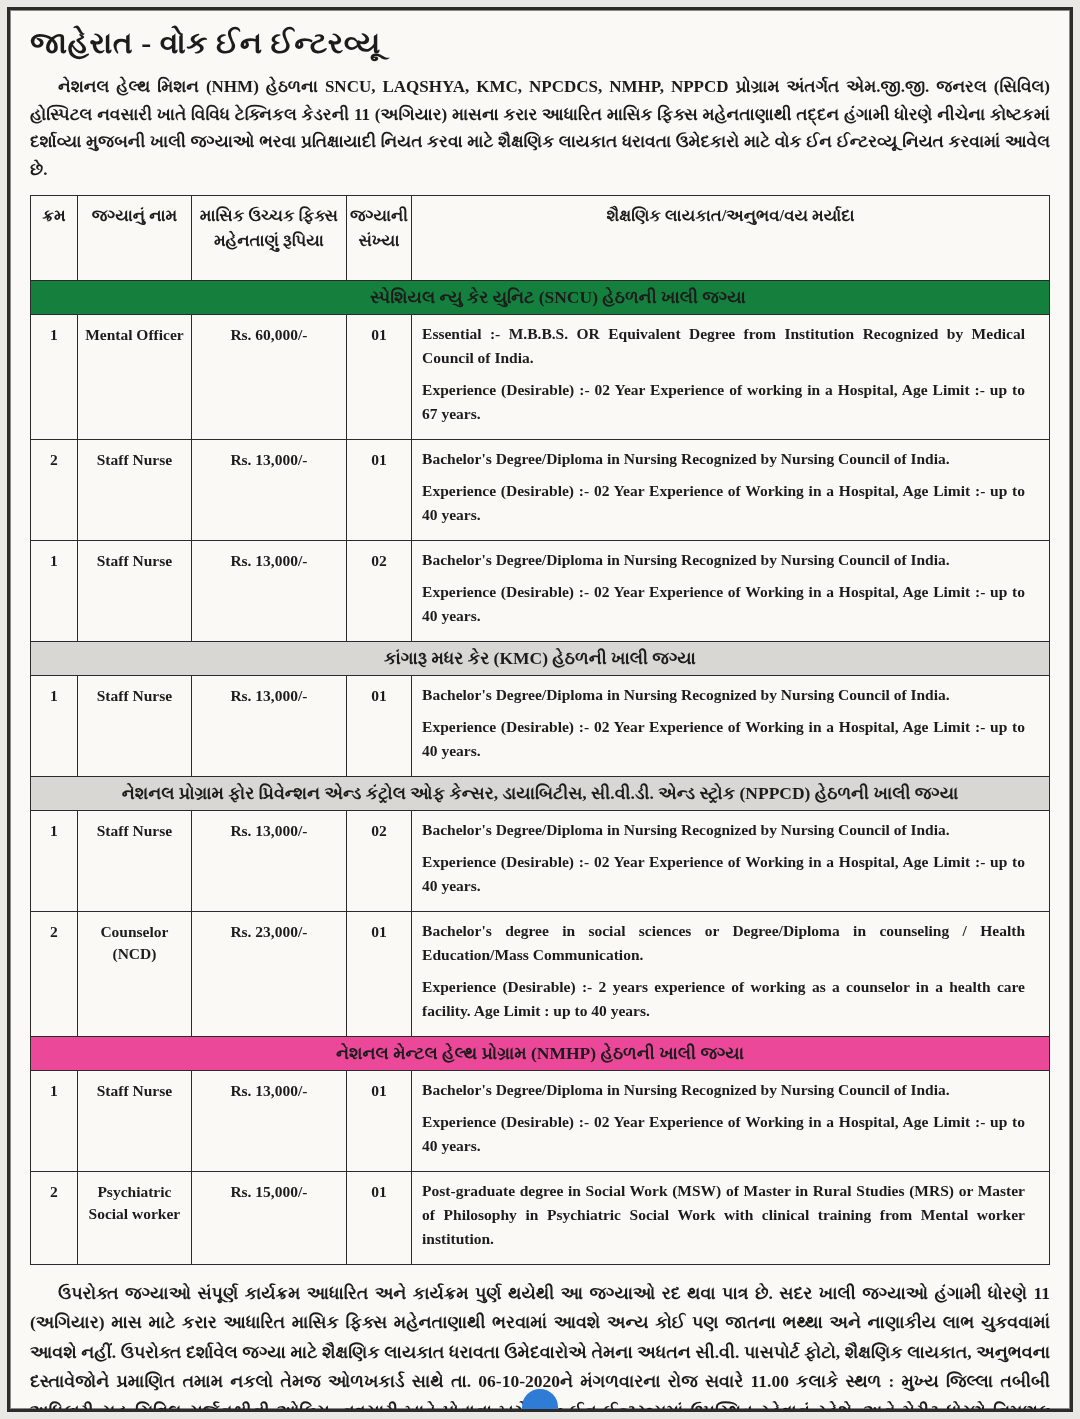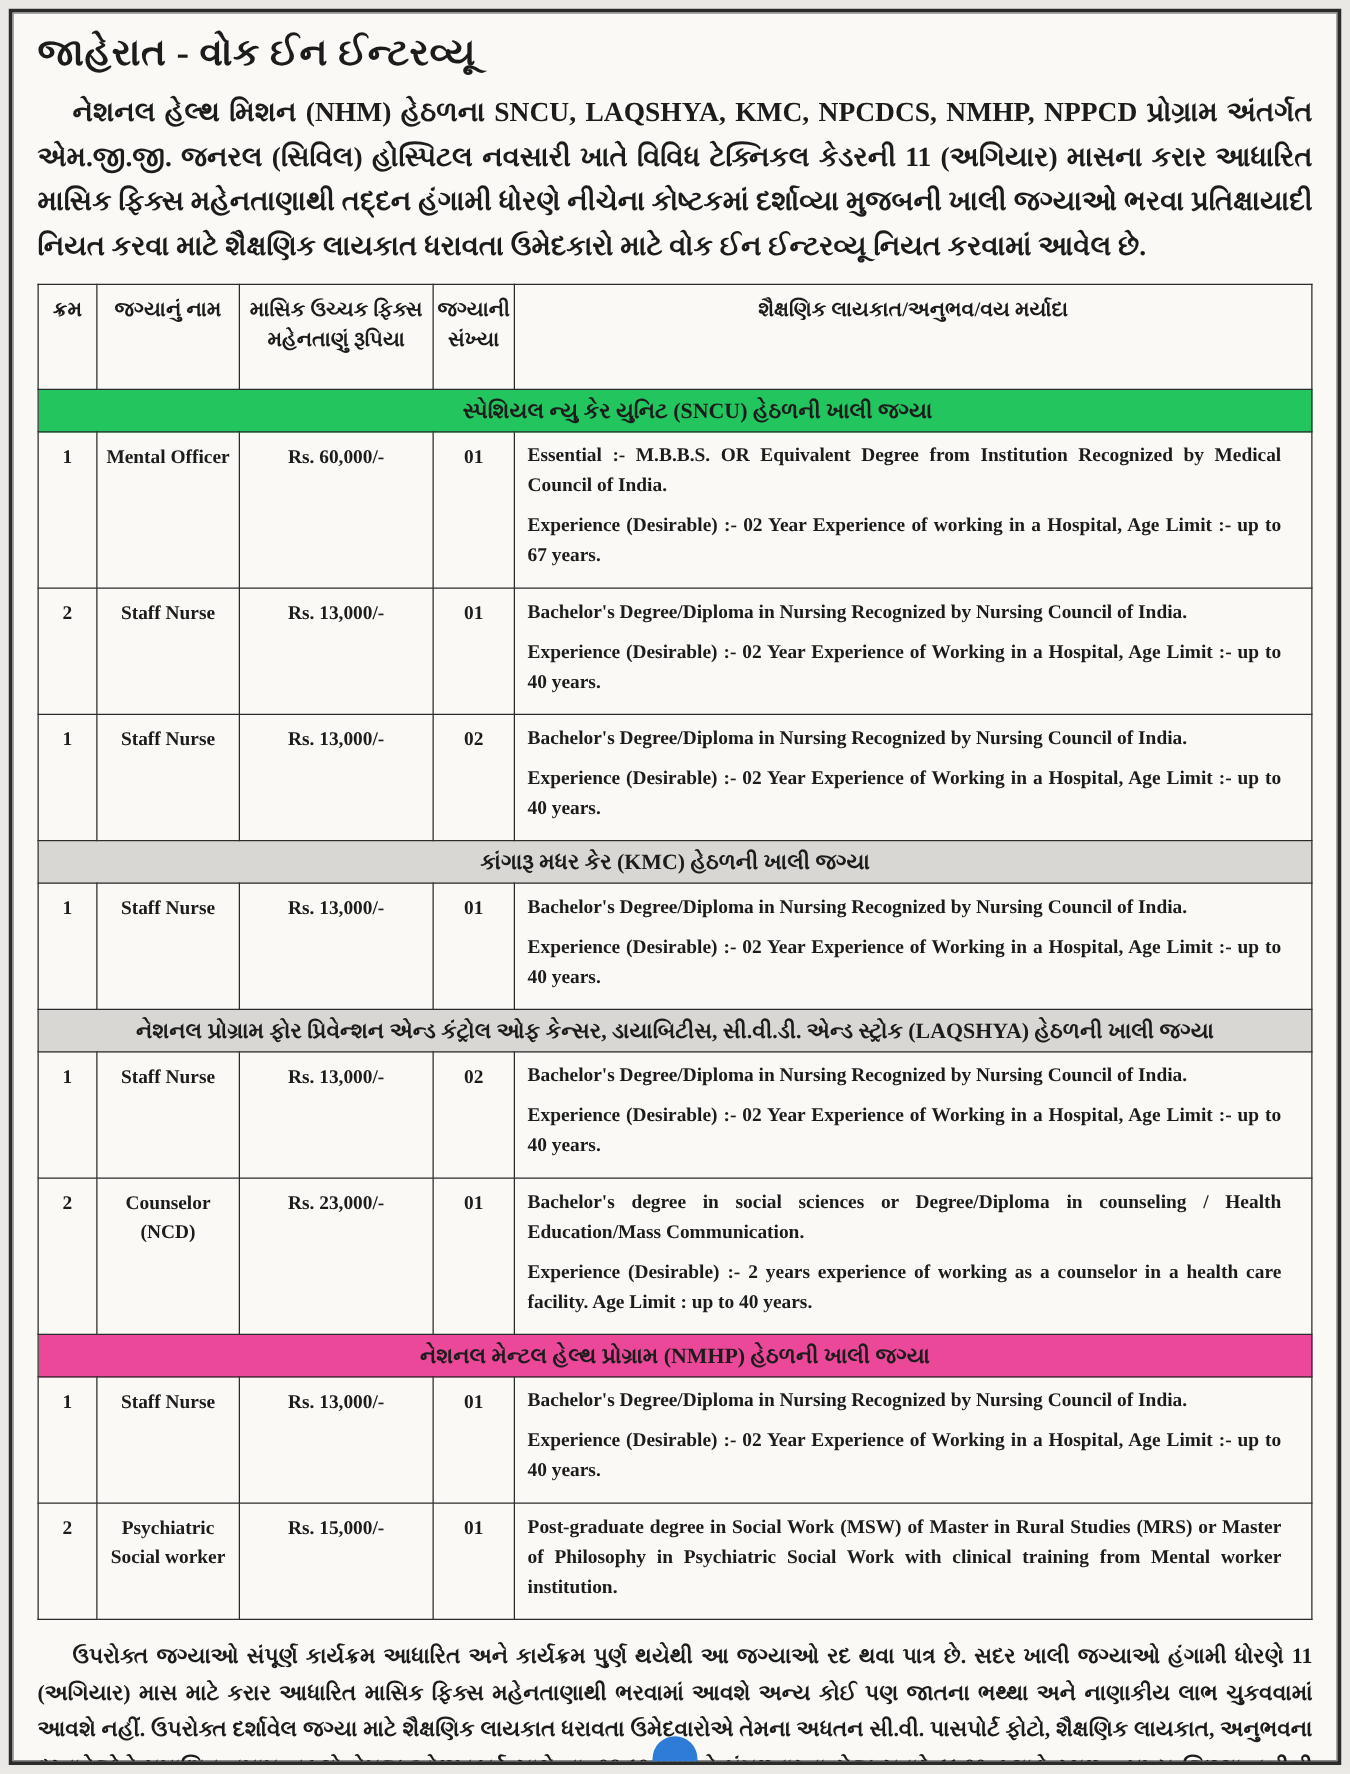--- a/index.html
+++ b/index.html
@@ -22,21 +22,21 @@
     overflow: hidden;
   }
   .title {
     text-align: left;
     font-size: 30px;
     font-weight: bold;
     margin: 2px 0 12px 0;
     letter-spacing: 0.5px;
   }
   .intro {
-    font-size: 22px;
+    font-size: 17px;
     font-weight: 600;
     text-align: justify;
     line-height: 1.62;
     margin: 0 0 12px 0;
     text-indent: 28px;
   }
   table.vacancy {
     width: 100%;
     border-collapse: collapse;
     table-layout: fixed;
@@ -118,21 +118,21 @@
       <tr>
         <th>ક્રમ</th>
         <th>જગ્યાનું નામ</th>
         <th>માસિક ઉચ્ચક ફિક્સ મહેનતાણું રૂપિયા</th>
         <th>જગ્યાની સંખ્યા</th>
         <th class="qual-h">શૈક્ષણિક લાયકાત/અનુભવ/વય મર્યાદા</th>
       </tr>
     </thead>
     <tbody id="vacancy-tbody">
         <tr class="section-band">
-          <td colspan="5" style="background: #22c55e; padding-left: 40px;">સ્પેશિયલ ન્યુ કેર યુનિટ (SNCU) હેઠળની ખાલી જગ્યા</td>
+          <td colspan="5" style="background: #15803d; padding-left: 40px;">સ્પેશિયલ ન્યુ કેર યુનિટ (SNCU) હેઠળની ખાલી જગ્યા</td>
         </tr>
         <tr>
           <td class="c">1</td>
           <td class="c">Mental Officer</td>
           <td class="c">Rs. 60,000/-</td>
           <td class="c">01</td>
           <td class="qual">
             <p>Essential :- M.B.B.S. OR Equivalent Degree from Institution Recognized by Medical Council of India.</p>
             <p>Experience (Desirable) :- 02 Year Experience of working in a Hospital, Age Limit :- up to 67 years.</p>
           </td>
@@ -164,21 +164,21 @@
           <td class="c">1</td>
           <td class="c">Staff Nurse</td>
           <td class="c">Rs. 13,000/-</td>
           <td class="c">01</td>
           <td class="qual">
             <p>Bachelor's Degree/Diploma in Nursing Recognized by Nursing Council of India.</p>
             <p>Experience (Desirable) :- 02 Year Experience of Working in a Hospital,  Age Limit :- up to 40 years.</p>
           </td>
         </tr>
         <tr class="section-band">
-          <td colspan="5" style="background: rgb(216, 215, 211);">નેશનલ પ્રોગ્રામ ફોર પ્રિવેન્શન એન્ડ કંટ્રોલ ઓફ કેન્સર, ડાયાબિટીસ, સી.વી.ડી. એન્ડ સ્ટ્રોક (LAQSHYA) હેઠળની ખાલી જગ્યા</td>
+          <td colspan="5" style="background: rgb(216, 215, 211);">નેશનલ પ્રોગ્રામ ફોર પ્રિવેન્શન એન્ડ કંટ્રોલ ઓફ કેન્સર, ડાયાબિટીસ, સી.વી.ડી. એન્ડ સ્ટ્રોક (NPPCD) હેઠળની ખાલી જગ્યા</td>
         </tr>
         <tr>
           <td class="c">1</td>
           <td class="c">Staff Nurse</td>
           <td class="c">Rs. 13,000/-</td>
           <td class="c">02</td>
           <td class="qual">
             <p>Bachelor's Degree/Diploma in Nursing Recognized by Nursing Council of India.</p>
             <p>Experience (Desirable) :- 02 Year Experience of Working in a Hospital,  Age Limit :- up to 40 years.</p>
           </td>

